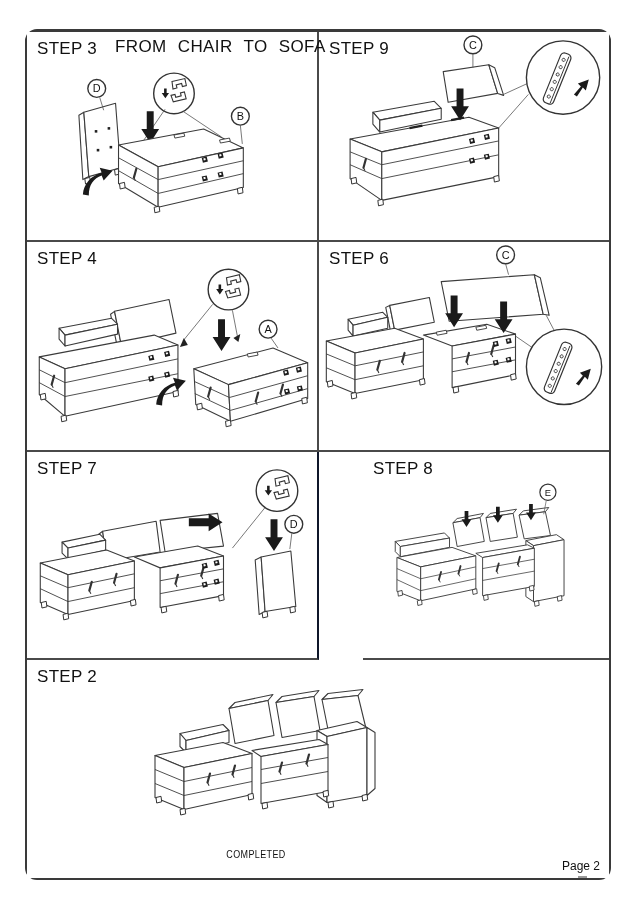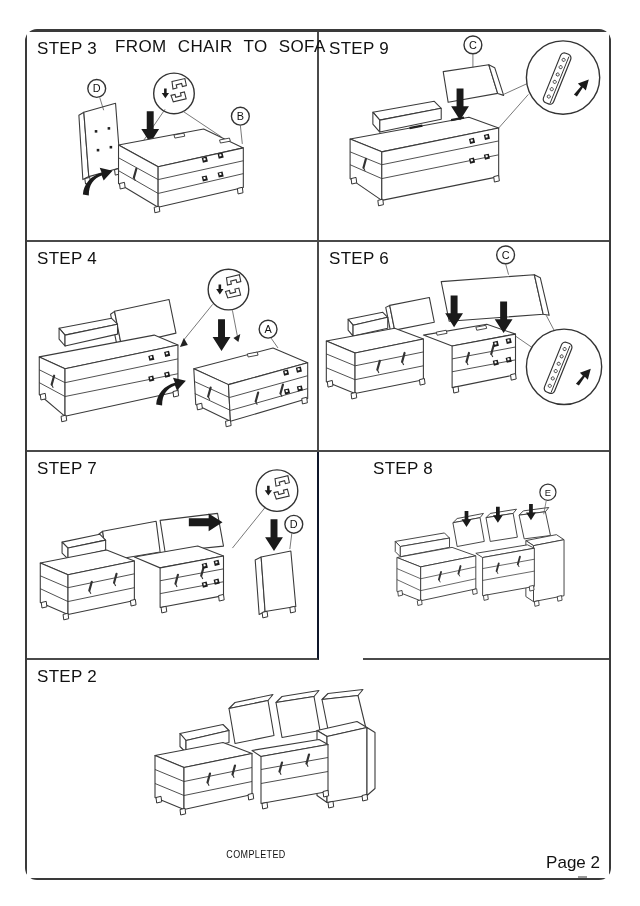--- a/index.html
+++ b/index.html
@@ -10,21 +10,21 @@
   #p3{left:0;top:0;width:292px;height:210px;border-right:2px solid #4a4a4a;border-bottom:2px solid #4a4a4a;}
   #p4{left:292px;top:0;right:0;height:210px;border-bottom:2px solid #4a4a4a;}
   #p5{left:0;top:210px;width:292px;height:210px;border-right:2px solid #4a4a4a;border-bottom:2px solid #4a4a4a;}
   #p6{left:292px;top:210px;right:0;height:210px;border-bottom:2px solid #4a4a4a;padding-left:16px;}
   #p7{left:0;top:420px;width:292px;height:208px;border-right:2px solid #0f172a;border-bottom:2px solid #4a4a4a;}
   #p8{left:292px;top:420px;right:0;height:208px;border-bottom:2px solid #4a4a4a;margin-left:44px;}
   #p9{left:0;top:628px;right:0;bottom:0;}
   .step-label{position:absolute;left:10px;top:7px;font-size:17px;letter-spacing:.3px;z-index:2;}
   .sheet-title{position:absolute;left:88px;top:5px;font-size:17px;word-spacing:6px;letter-spacing:.4px;z-index:2;white-space:nowrap;}
   .completed{position:absolute;left:164px;top:188px;width:130px;text-align:center;font-size:11.5px;letter-spacing:.5px;transform:scaleX(.78);transform-origin:center;}
-  .page-num{position:absolute;right:9px;bottom:5px;font-size:17px;}
+  .page-num{position:absolute;right:9px;bottom:5px;font-size:12px;}
   .artifact{position:absolute;left:578px;top:876px;width:9px;height:2px;background:#9a9a9a;}
   svg text{font-family:"Liberation Sans",sans-serif;fill:#111;}
   svg .ln{stroke:#3b3b3b;stroke-width:1.1;fill:#fff;stroke-linejoin:round;}
   svg .seam{stroke:#3b3b3b;stroke-width:.9;fill:none;}
   svg .thin{stroke:#555;stroke-width:.8;fill:none;}
   svg .badge{fill:#fff;stroke:#333;stroke-width:1.4;}
 </style>
 </head>
 <body>
 

